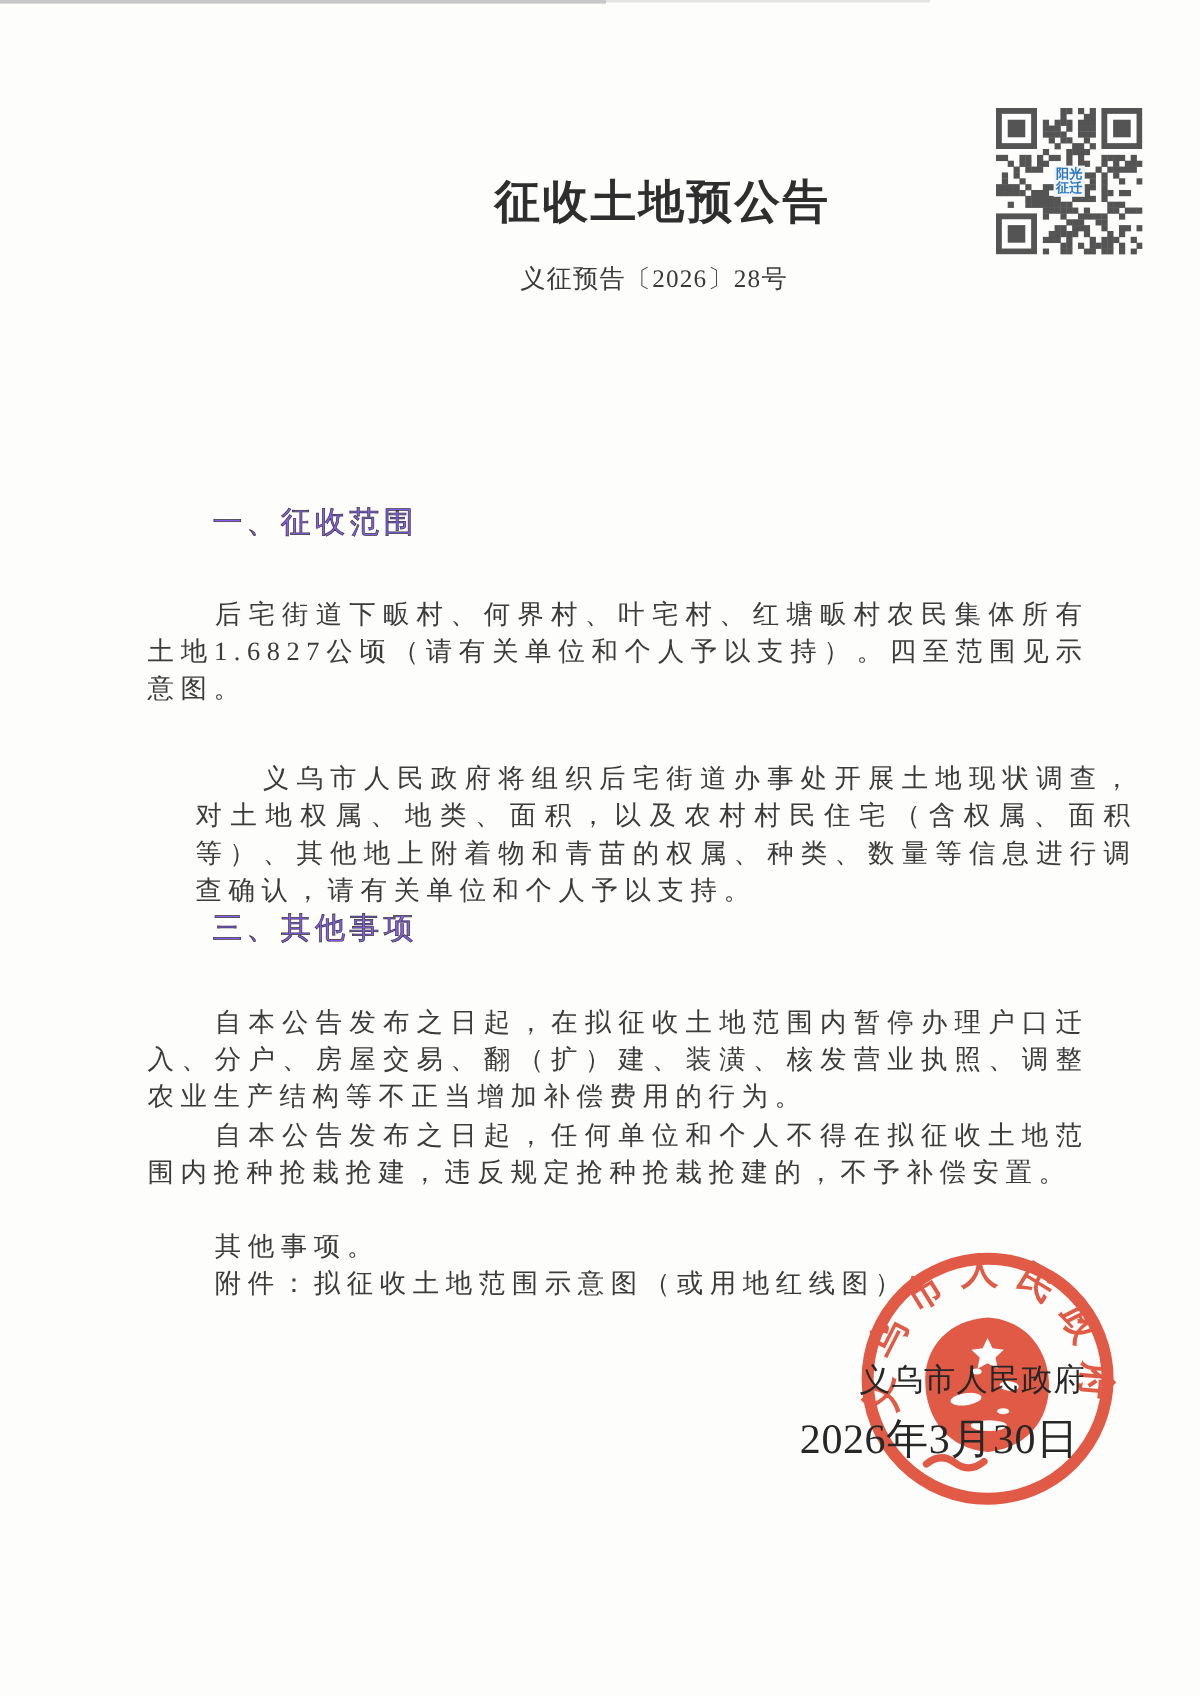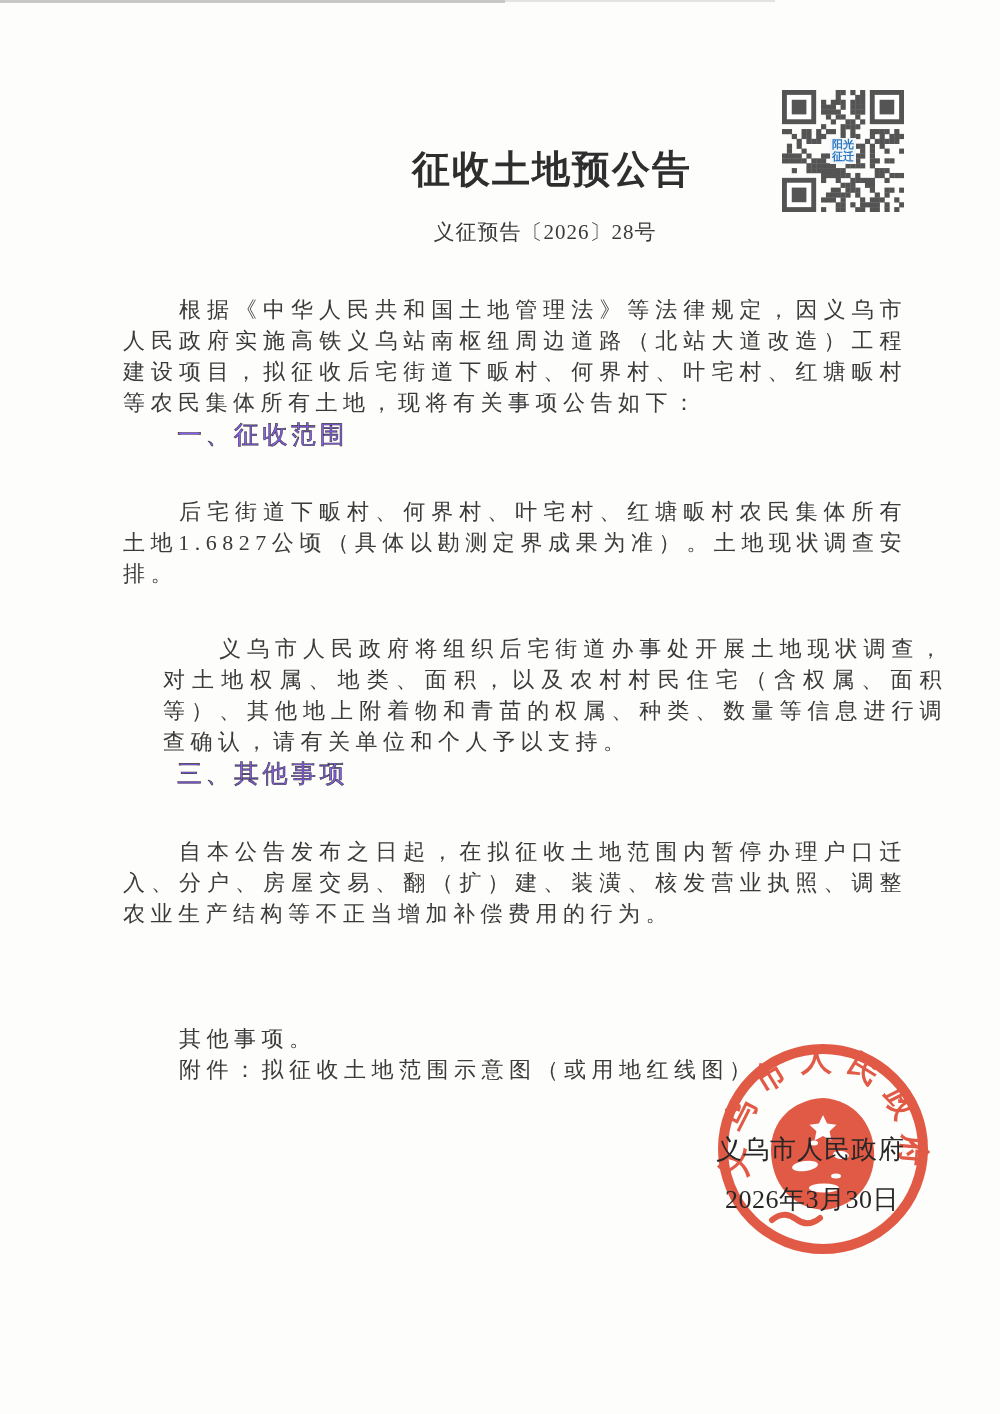--- a/index.html
+++ b/index.html
@@ -15,21 +15,21 @@
   .scan-edge-top{
     position:absolute;left:0;top:0;width:505px;height:3px;
     background:#9b9b9b;opacity:.55;
   }
   .scan-edge-top2{
     position:absolute;left:505px;top:0;width:270px;height:2px;
     background:#c9c9c9;opacity:.5;
   }
   
   .qr{
-    position:absolute;left:782px;top:90px;width:122px;height:122px;
+    position:absolute;left:830px;top:90px;width:122px;height:122px;
   }
   .qr svg{position:absolute;left:0;top:0;fill:#545454;}
   .qr-label{
     position:absolute;left:50%;top:50%;transform:translate(-50%,-50%);
     background:#f2f5f8;
     padding:1px 2px;
     font-family:"DejaVu Sans","Liberation Sans",sans-serif;
     font-size:11px;line-height:12px;font-weight:bold;
     color:#2b79c2;text-align:center;white-space:nowrap;
   }
@@ -70,21 +70,21 @@
   .p7{top:1001px;}
   .p8{top:1032px;}
   
   .issuer{
     position:absolute;top:1134px;right:95px;
     font-size:26px;line-height:32px;color:#272727;letter-spacing:1px;
     z-index:3;
   }
   .sign-date{
     position:absolute;top:1184px;right:101px;
-    font-size:26px;line-height:32px;color:#272727;letter-spacing:0.5px;
+    font-size:35px;line-height:32px;color:#272727;letter-spacing:0.5px;
     z-index:3;
   }
   .seal{
     position:absolute;left:712px;top:1038px;width:222px;height:222px;
     z-index:2;opacity:.93;
   }
   .seal text{
     font-family:"Liberation Serif","DejaVu Serif",serif;
     font-weight:bold;
   }
@@ -327,29 +327,29 @@
       </svg>
     <div class="qr-label">
       <div>阳光</div>
       <div>征迁</div>
     </div>
   </div>
 
   <div class="title">征收土地预公告</div>
   <div class="doc-number">义征预告〔2026〕28号</div>
 
-  <p class="block indent intro">根据《中华人民共和国土地管理法》等法律规定，因义乌市人民政府实施高铁义乌站南枢纽周边道路（北站大道改造）工程建设项目，拟征收后宅街道下畈村、何界村、叶宅村、红塘畈村等农民集体所有土地，现将有关事项公告如下：</p>
 
   <div class="sec-heading h1">一、征收范围</div>
-  <p class="block indent p2">后宅街道下畈村、何界村、叶宅村、红塘畈村农民集体所有土地1.6827公顷（具体以勘测定界成果为准）。土地现状调查安排。</p>
+  <p class="block indent p2">后宅街道下畈村、何界村、叶宅村、红塘畈村农民集体所有土地1.6827公顷（请有关单位和个人予以支持）。四至范围见示意图。</p>
 
   <p class="block indent p3">义乌市人民政府将组织后宅街道办事处开展土地现状调查，对土地权属、地类、面积，以及农村村民住宅（含权属、面积等）、其他地上附着物和青苗的权属、种类、数量等信息进行调查确认，请有关单位和个人予以支持。</p>
 
   <div class="sec-heading h3">三、其他事项</div>
   <p class="block indent p4">自本公告发布之日起，在拟征收土地范围内暂停办理户口迁入、分户、房屋交易、翻（扩）建、装潢、核发营业执照、调整农业生产结构等不正当增加补偿费用的行为。</p>
+  <p class="block indent p5">自本公告发布之日起，任何单位和个人不得在拟征收土地范围内抢种抢栽抢建，违反规定抢种抢栽抢建的，不予补偿安置。</p>
   <p class="block indent p7">其他事项。</p>
   <p class="block indent p8">附件：拟征收土地范围示意图（或用地红线图）</p>
 
   <svg class="seal" viewBox="0 0 222 222">
     <circle cx="111" cy="111" r="100" fill="none" stroke="#df4e39" stroke-width="10"></circle>
     <path id="seal-arc" fill="none" d="M 35.9 139.1 A 80 80 0 1 1 186.1 139.1"></path>
     <text font-size="31" fill="#df4e39" letter-spacing="13">
       <textPath href="#seal-arc" startOffset="50%" text-anchor="middle">义乌市人民政府</textPath>
     </text>
 

